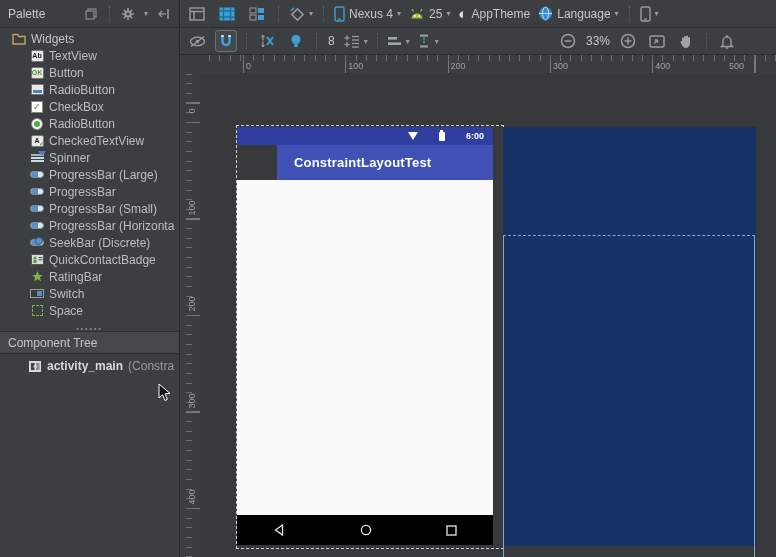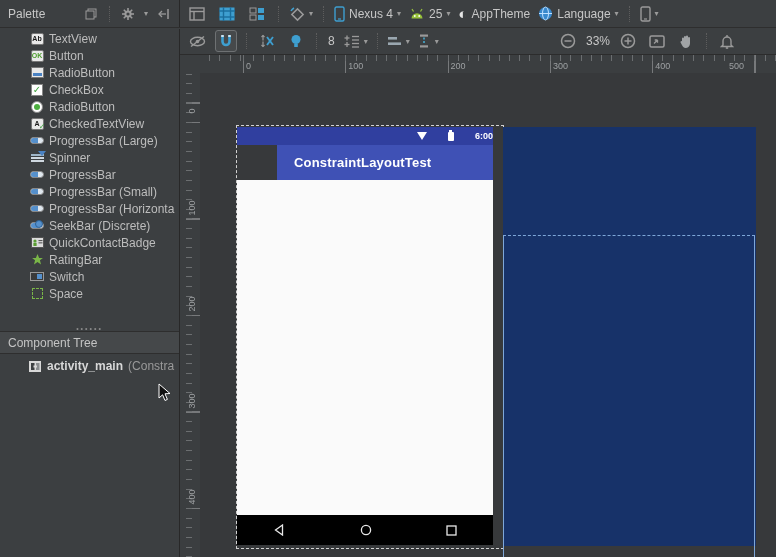--- a/index.html
+++ b/index.html
@@ -71,21 +71,21 @@
       background:repeating-linear-gradient(to bottom,#6b6e70 0 1px,transparent 1px 9.65px); background-position-y:67px; }
   .v-ruler .major { position:absolute; inset:0;
       background:repeating-linear-gradient(to bottom,#77797b 0 1px,transparent 1px 96.5px); background-position-y:67px; }
   .v-ruler .rlabel { position:absolute; left:2px; font-size:9px; color:#9da0a2; transform:rotate(-90deg); transform-origin:center; width:24px; text-align:center; }
   .ruler-corner { position:absolute; left:6px; top:0; width:14px; height:18px; background:#3b3e40; }
 
   .selection-rect { position:absolute; left:56px; top:70px; width:268px; height:424px; border:1px dashed #d2d2d2; pointer-events:none; }
 
   
   .device { position:absolute; left:57px; top:72px; width:256px; height:418px; display:flex; flex-direction:column; }
-  .status-bar { height:18px; display:flex; align-items:center; justify-content:flex-end; gap:21px; padding-right:0; }
+  .status-bar { height:18px; display:flex; align-items:center; justify-content:flex-end; gap:21px; padding-right:9px; }
   .wifi { width:0; height:0; border-left:5px solid transparent; border-right:5px solid transparent; border-top:8px solid #fff; }
   .battery { width:6px; height:9px; background:#fff; border-radius:1px; position:relative; }
   .battery:before { content:""; position:absolute; top:-2px; left:1.5px; width:3px; height:2px; background:#fff; }
   .status-time { color:#fff; font-size:9px; font-weight:bold; }
   .app-bar { height:35px; display:flex; align-items:center; padding-left:17px; }
   .app-title { color:#fff; font-size:13px; font-weight:600; letter-spacing:.2px; }
   .screen-content { flex:1; background:#fafafa; }
   .nav-bar { height:30px; background:#000; display:flex; align-items:center; justify-content:space-between; padding:0 36px; }
 
   
@@ -315,20 +315,28 @@
       <svg width="14" height="15" viewBox="0 0 14 15">
           <path d="M3 11 V7 a4 4 0 0 1 8 0 v4 l1.5 1.5 H1.5 Z" fill="none" stroke="#9a9a9a" stroke-width="1.4"></path>
           <line x1="7" y1="1" x2="7" y2="3" stroke="#9a9a9a" stroke-width="1.4"></line>
           <line x1="5.8" y1="14" x2="8.2" y2="14" stroke="#9a9a9a" stroke-width="1.6"></line>
         </svg>
     </span>
   </div>
 
   <div class="left-panel">
     <div class="palette-list">
+      <div class="p-item p-group">
+        <span class="pi">
+          <svg width="14" height="12" viewBox="0 0 14 12">
+              <path d="M1 1.5 h4.5 l1.5 2 H13 V11 H1 Z" fill="#3c3f41" stroke="#c8a063" stroke-width="1.4"></path>
+            </svg>
+        </span>
+        <span class="p-label">Widgets</span>
+      </div>
       <div id="palette-items">
   <div class="p-item">
     <span class="pi">
               <span class="pi-box">Ab</span>
             </span>
     <span class="p-label">TextView</span>
   </div>
 
   <div class="p-item">
     <span class="pi">
@@ -358,41 +366,41 @@
               <span class="pi-radio"></span>
             </span>
     <span class="p-label">RadioButton</span>
   </div>
 
   <div class="p-item">
     <span class="pi">
               <span class="pi-box" style="position:relative">A<i class="pi-tick">✓</i></span>
             </span>
     <span class="p-label">CheckedTextView</span>
-  </div>
-
-  <div class="p-item">
-    <span class="pi">
-              <span class="pi-progress">
-                <span></span>
-              </span>
-            </span>
-    <span class="p-label">ProgressBar (Large)</span>
   </div>
 
   <div class="p-item">
     <span class="pi">
               <span class="pi-spinner">
                 <b></b>
                 <b></b>
                 <b></b>
                 <i></i>
               </span>
             </span>
     <span class="p-label">Spinner</span>
+  </div>
+
+  <div class="p-item">
+    <span class="pi">
+              <span class="pi-progress">
+                <span></span>
+              </span>
+            </span>
+    <span class="p-label">ProgressBar (Large)</span>
   </div>
 
   <div class="p-item">
     <span class="pi">
               <span class="pi-progress">
                 <span></span>
               </span>
             </span>
     <span class="p-label">ProgressBar</span>
   </div>

